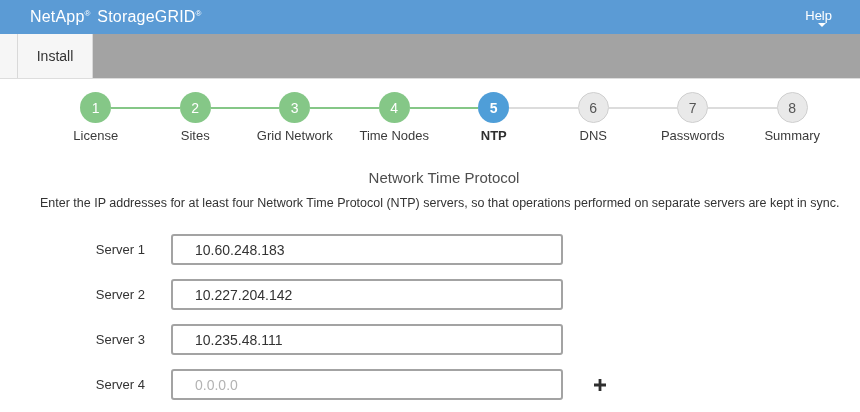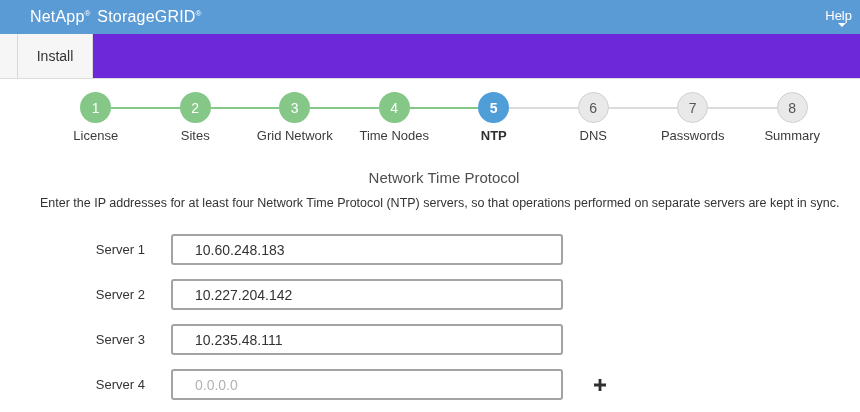--- a/index.html
+++ b/index.html
@@ -1,31 +1,31 @@
 <!DOCTYPE html>
 <html><head>
 <meta charset="utf-8">
 <style>
   * { margin:0; padding:0; box-sizing:border-box; }
   html,body { width:860px; height:412px; background:#ffffff; overflow:hidden;
               font-family:"Liberation Sans", sans-serif; }
 
   
   .topbar { height:34px; background:#5b9bd5; display:flex; align-items:center;
-            padding:0 8px 0 30px; color:#fff; }
+            padding:0 28px 0 30px; color:#fff; }
   .brand { font-size:16px; letter-spacing:0.2px; }
   .brand sup { font-size:8px; vertical-align:super; margin-right:2px; }
   .topbar-spacer { flex:1; }
   .help { display:flex; align-items:center; font-size:13px; cursor:pointer;flex-direction:column; }
   .caret { width:0; height:0; border-left:4px solid transparent;
            border-right:4px solid transparent; border-top:4px solid #fff;
            margin-left:6px; display:inline-block; }
 
   
-  .tabbar { height:45px; background:#6d28d9; border-bottom:1px solid #dddddd;
+  .tabbar { height:45px; background:#a3a3a3; border-bottom:1px solid #dddddd;
             display:flex; }
   .tabbar .edge-cell { width:18px; border-right:1px solid #d9d9d9; background:#f6f6f6; }
   .tab-install { width:75px; border-right:1px solid #d9d9d9; background:#f6f6f6;
                  display:flex; align-items:center; justify-content:center;
                  font-size:14px; color:#333; cursor:pointer; }
 
   
   .stepper { display:flex; width:796px; margin:13px 0 0 46px; }
   .step { flex:1; display:flex; flex-direction:column; align-items:center;
           position:relative; cursor:pointer; }

